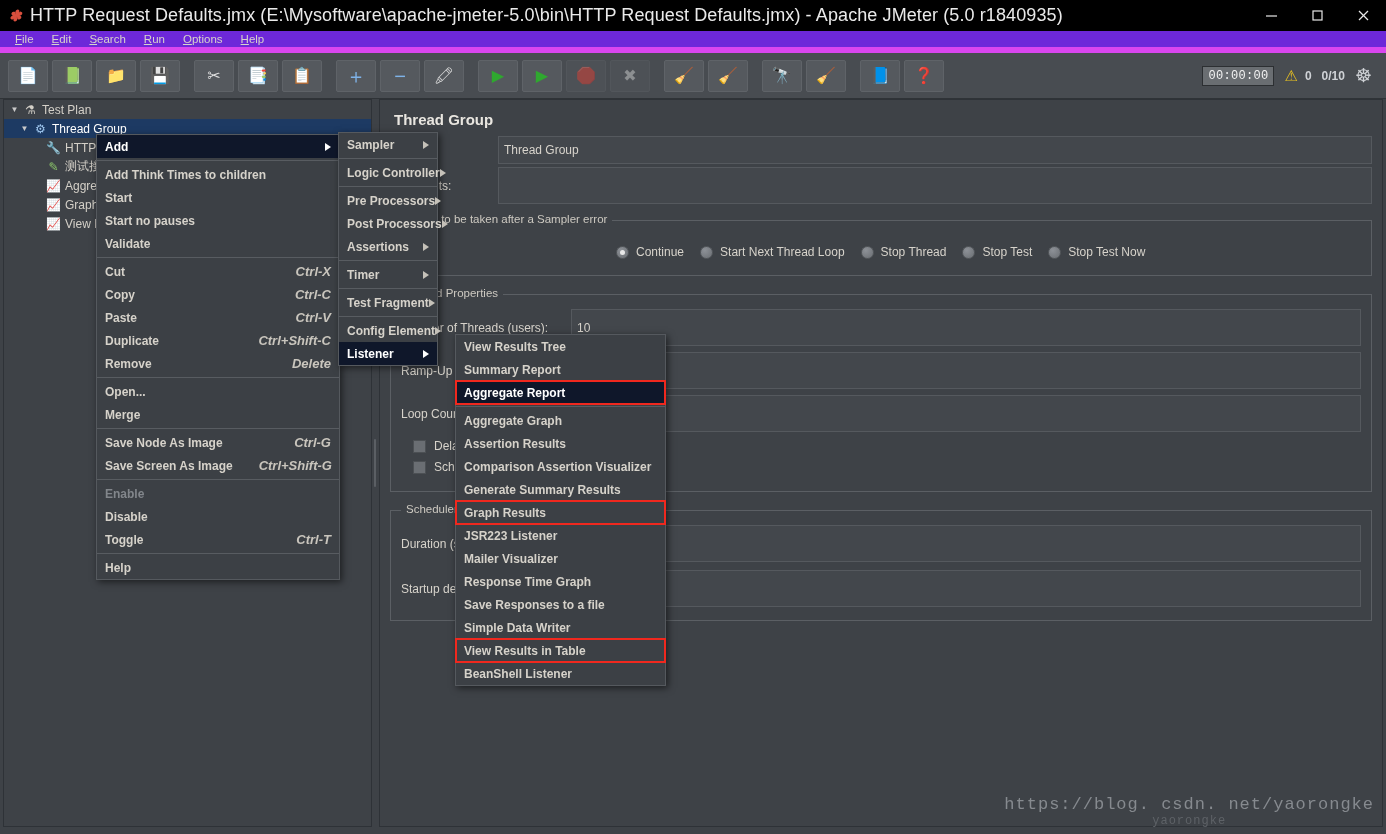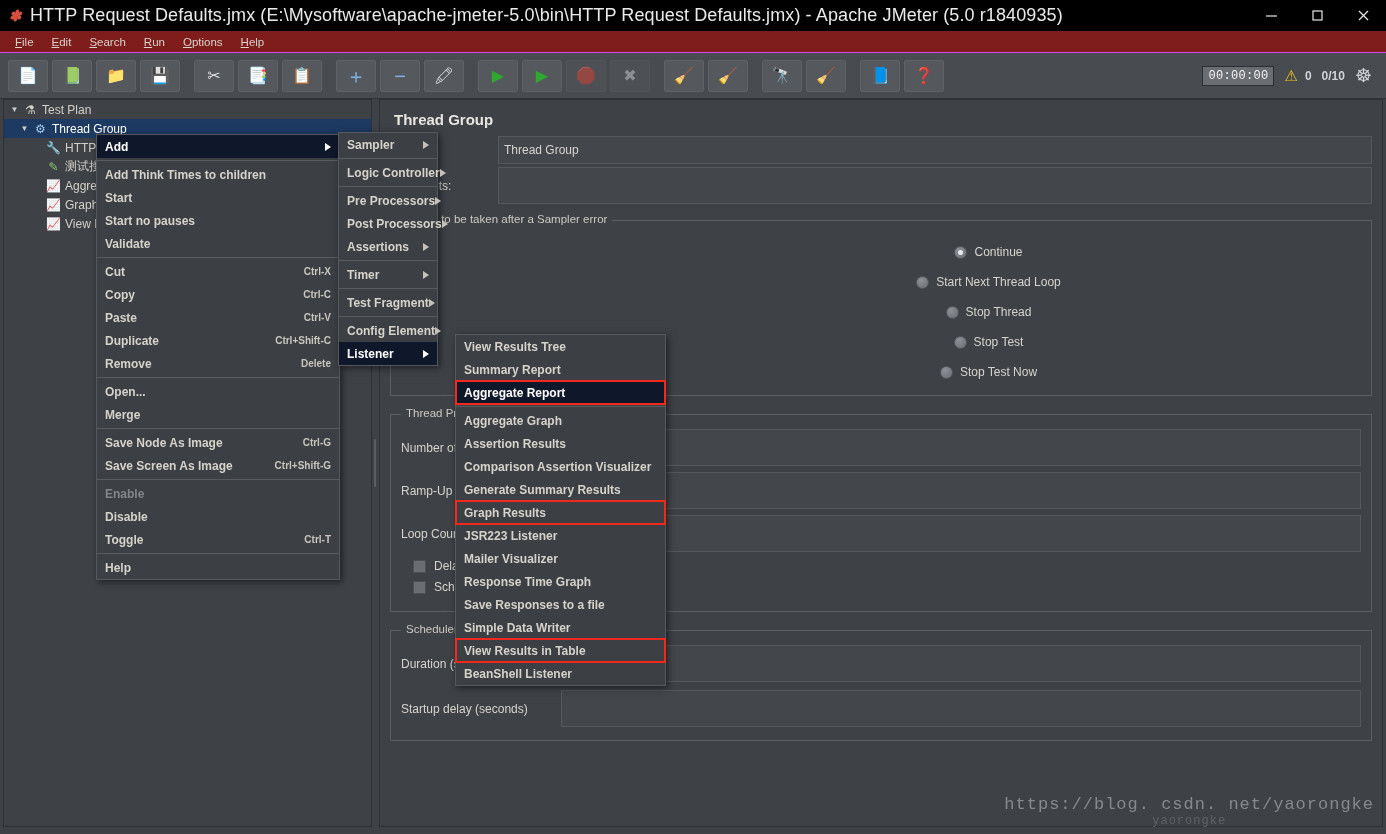--- a/index.html
+++ b/index.html
@@ -25,22 +25,22 @@
   .win-btns { margin-left: auto; display: flex; height: 31px; }
   .win-btn {
     width: 46px; height: 31px; display: flex; align-items: center; justify-content: center;
     color: #e8e8e8; font-size: 13px;
   }
   .win-btn svg { display: block; }
 
   
   .menubar {
     position: absolute; left: 0; top: 31px; width: 1386px; height: 22px;
-    background: #7f1d1d; display: flex; align-items: center; padding-left: 6px;
-    border-bottom: 1px solid #d946ef;
+    background: #6d28d9; display: flex; align-items: center; padding-left: 6px;
+    border-bottom: 6px solid #d946ef;
   }
   .menubar .mi {
     font-size: 11.5px; color: #d7d3cb; padding: 2px 9px; white-space: nowrap;
   }
   .menubar .mi u { text-decoration: underline; }
 
   
   .toolbar {
     position: absolute; left: 0; top: 53px; width: 1386px; height: 46px;
     background: #484c51; display: flex; align-items: center; padding: 0 6px;
@@ -107,21 +107,21 @@
   .textinput.tall { height: 28px; }
 
   .group {
     margin: 10px 10px 0 10px; border: 1px solid #5b5f64; position: relative;
     padding: 14px 10px 10px 10px;
   }
   .group > .gtitle {
     position: absolute; top: -8px; left: 10px; background: #3e4247;
     padding: 0 5px; font-size: 11.5px; color: #cdc9c1; white-space: nowrap;
   }
-  .radios { display: flex; align-items: center; gap: 16px; padding: 10px 0 6px 215px; flex-direction: column; }
+  .radios { display: flex; align-items: center; gap: 16px; padding: 10px 0 6px 215px; }
   .radio { display: flex; align-items: center; gap: 7px; font-size: 12px; color: #d7d3cb; white-space: nowrap; }
   .rdot {
     width: 13px; height: 13px; border-radius: 50%;
     background: radial-gradient(circle at 35% 30%, #8d9197, #6a6e73);
     border: 1px solid #55595d; display: flex; align-items: center; justify-content: center;
   }
   .rdot.on::after { content: ""; width: 5px; height: 5px; border-radius: 50%; background: #e8e8e8; }
 
   .chkrow { display: flex; align-items: center; gap: 8px; font-size: 12px; color: #d7d3cb; margin: 7px 0 7px 12px; }
   .chk {
@@ -141,21 +141,21 @@
     position: absolute; background: #3c4045; border: 1px solid #55595e;
     box-shadow: 2px 2px 7px rgba(0,0,0,.55); z-index: 50;
   }
   .menu .row {
     display: flex; align-items: center; height: 23px; padding: 0 8px 0 8px;
     font-size: 12px; color: #d6d2ca; white-space: nowrap; position: relative;
   }
   .menu .row.bold { font-weight: bold; }
   .menu .row.hl { background: #0f172a; color: #ffffff; }
   .menu .row.dim { color: #82868b; }
-  .menu .row .accel { margin-left: auto; font-size: 10px; color: #c9c5bd; padding-left: 26px; }
+  .menu .row .accel { margin-left: auto; font-size: 13px; color: #c9c5bd; padding-left: 26px; font-style: italic; }
   .menu .row .arrow {
     margin-left: auto; width: 0; height: 0;
     border-left: 6px solid #c5c1b9; border-top: 4.5px solid transparent; border-bottom: 4.5px solid transparent;
   }
   .menu .row.hl .arrow { border-left-color: #ffffff; }
   .menu .sep { height: 1px; background: #585c61; margin: 2px 0; }
 
   .redbox { outline: 2px solid #f0281e; outline-offset: -1px; }
 
   

